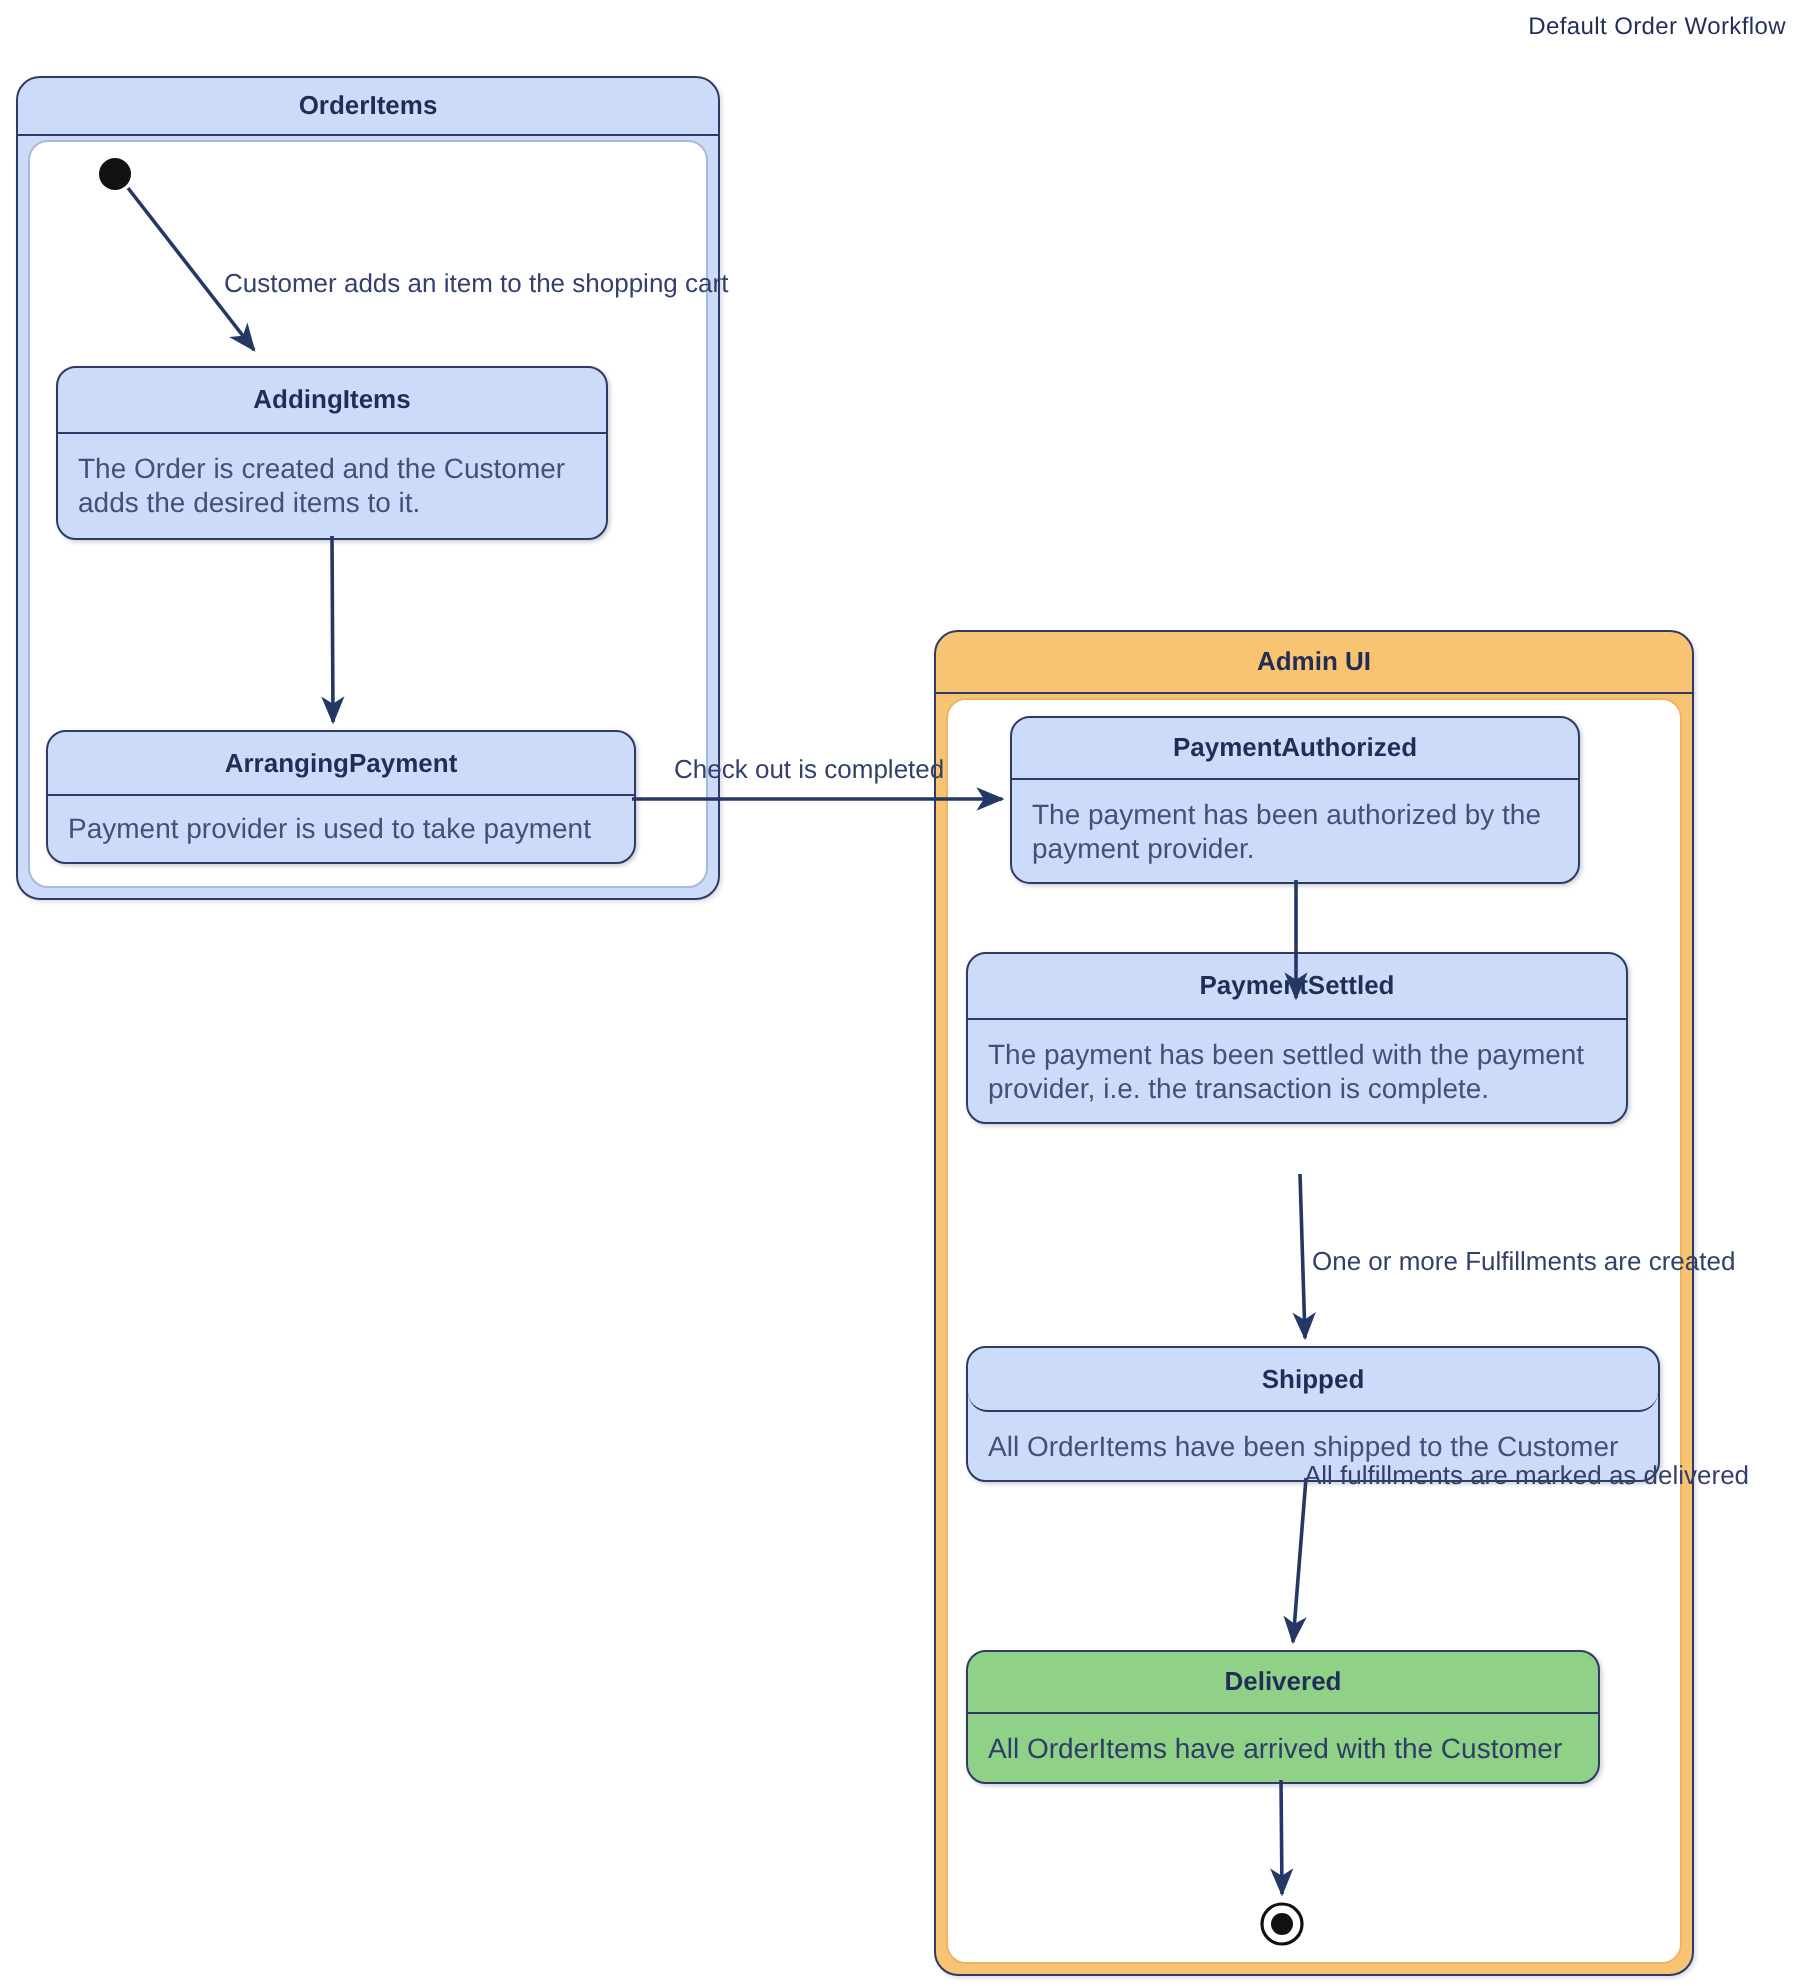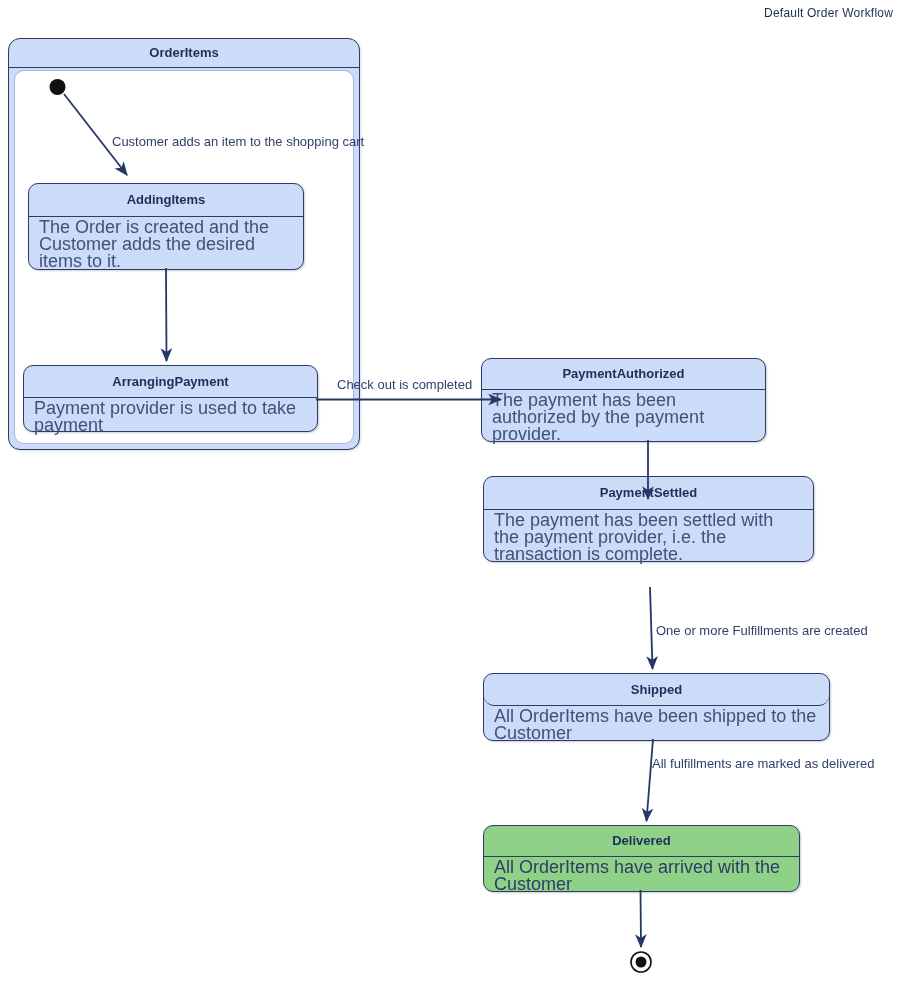--- a/index.html
+++ b/index.html
@@ -35,61 +35,65 @@
     position:absolute; background:var(--state-fill,#ccdcf8); border:1.4px solid var(--state-border,#2f3b66);
     border-radius:10px; z-index:3; box-shadow:1px 1px 2px rgba(45,55,90,0.25);
     display:flex; flex-direction:column;
   }
   .state-title {
     flex:0 0 auto; text-align:center; font-size:13px; font-weight:bold;
     color:var(--title-text,#1f2d58); border-bottom:1.4px solid var(--state-border,#2f3b66);
   }
   .state-body {
     flex:1 1 auto; display:flex; align-items:center;
-    font-size:18px; line-height:17px; color:var(--body-text,#42507a); padding:2px 10px;
+    font-size:14px; line-height:17px; color:var(--body-text,#42507a); padding:2px 10px;
   }
   .state.green { background:var(--delivered-fill,#8fd287); }
   .state.green .state-body { color:#2e3d66; }
   
   .state.adding    { left:28px;  top:183px; width:274px; height:85px; }
   .state.adding    .state-title { height:32px; line-height:32px; }
   .state.arranging { left:23px;  top:365px; width:293px; height:65px; }
   .state.arranging .state-title { height:31px; line-height:31px; }
-  .state.authorized{ left:481px; top:358px; width:283px; height:82px; }
+  .state.authorized{ left:505px; top:358px; width:283px; height:82px; }
   .state.authorized .state-title { height:30px; line-height:30px; }
   .state.settled   { left:483px; top:476px; width:329px; height:84px; }
   .state.settled   .state-title { height:32px; line-height:32px; }
   .state.shipped   { left:483px; top:673px; width:345px; height:66px; }
   .state.shipped   .state-title { height:31px; line-height:31px;border-radius:10px; }
   .state.delivered { left:483px; top:825px; width:315px; height:65px; }
   .state.delivered .state-title { height:30px; line-height:30px; }
   
   .edge-label {
     position:absolute; font-size:13px; color:var(--label-text,#33406b);
     white-space:nowrap; z-index:5; background:transparent;
   }
   .lbl-add       { left:112px; top:134px; }
   .lbl-checkout  { left:337px; top:377px; }
   .lbl-fulfill   { left:656px; top:623px; }
-  .lbl-delivered { left:652px; top:756px; }
+  .lbl-delivered { left:652px; top:730px; }
   
   svg.edges { position:absolute; left:0; top:0; z-index:4; pointer-events:none; }
 </style>
 </head>
 <body>
 
 <div class="canvas">
 
   <div class="diagram-title">Default Order Workflow</div>
 
   <div class="container storefront">
     <div class="container-title">OrderItems</div>
     <div class="container-body"></div>
   </div>
 
+  <div class="container admin">
+    <div class="container-title">Admin UI</div>
+    <div class="container-body"></div>
+  </div>
 
   <div class="state adding">
     <div class="state-title">AddingItems</div>
     <div class="state-body">The Order is created and the Customer adds the desired items to it.</div>
   </div>
 
   <div class="state arranging">
     <div class="state-title">ArrangingPayment</div>
     <div class="state-body">Payment provider is used to take payment</div>
   </div>

